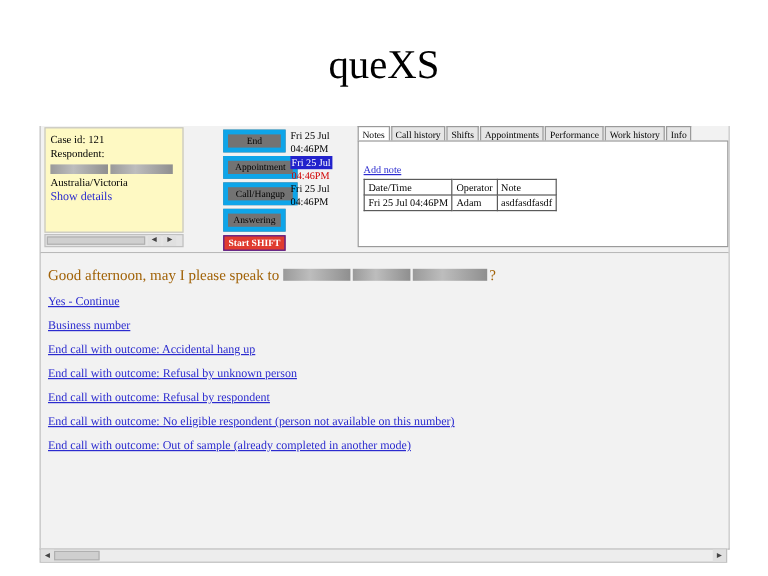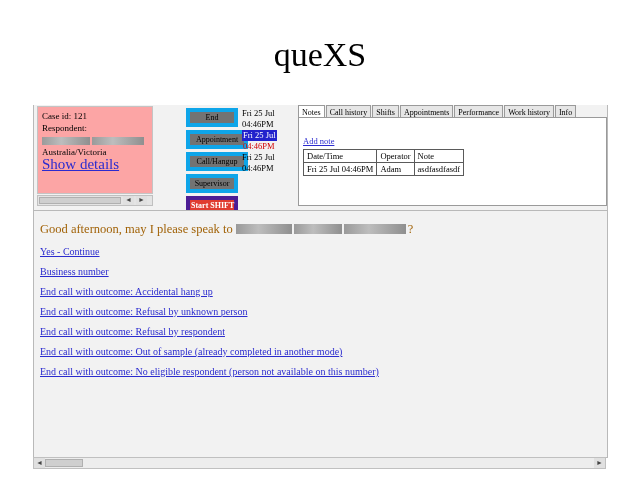--- a/index.html
+++ b/index.html
@@ -49,40 +49,39 @@
     height: 105px;
     background: #f2f2f2;
   }
   
   .case-box {
     position: absolute;
     left: 3px;
     top: 1px;
     width: 116px;
     height: 88px;
-    background: #fca5a5;
+    background: #fef9c3;
     border: 1px solid #c4c4c4;
     font-size: 9px;
     color: #000;
     padding: 3px 4px;
     box-sizing: border-box;
     line-height: 12px;
   }
   .case-box .line { white-space: nowrap; }
   .redact-bar {
     display: inline-block;
     height: 8px;
     background: linear-gradient(90deg,#9a9a9a 0%, #bdbdbd 40%, #8f8f8f 100%);
     vertical-align: middle;
     margin-right: 2px;
   }
   .case-link {
     color: #2b2bcf;
-    text-decoration: underline;
-    font-size: 15px;
+    font-size: 10px;
     cursor: pointer;
     text-align: center;
   }
   
   .hscroll {
     position: absolute;
     left: 3px;
     top: 90px;
     width: 116px;
     height: 11px;
@@ -134,21 +133,21 @@
     color: #000;
     cursor: pointer;
     box-sizing: border-box;
     padding: 0 1px;
     white-space: nowrap;
   }
   .act-btn.wide { width: 62px; }
   .act-btn.red {
     background: #e03b2f;
     color: #ffffff;
-    border: 4px solid #4c1d95;
+    border: 1px solid #4c1d95;
     font-weight: bold;
   }
   
   .dt-block {
     position: absolute;
     left: 208px;
     top: 3px;
     width: 44px;
     font-size: 8.5px;
     line-height: 11px;
@@ -332,21 +331,21 @@
       <div class="hscroll">
         <div class="thumb"></div>
         <div class="arrow left">◄</div>
         <div class="arrow right">►</div>
       </div>
 
       <div class="btn-col">
         <div class="act-btn">End</div>
         <div class="act-btn wide">Appointment</div>
         <div class="act-btn wide">Call/Hangup</div>
-        <div class="act-btn">Supervisor</div>
+        <div class="act-btn">Answering</div>
         <div class="act-btn red">Start SHIFT</div>
       </div>
 
       <div class="dt-block">
         <div>Fri 25 Jul</div>
         <div>04:46PM</div>
         <div><span class="hl-blue">Fri 25 Jul</span></div>
         <div><span class="hl-red">04:46PM</span></div>
         <div>Fri 25 Jul</div>
         <div>04:46PM</div>
@@ -382,22 +381,22 @@
       <div class="script-line">
         <span>Good afternoon, may I please speak to </span><span class="redact-bar big" style="width:56px;"></span><span class="redact-bar big" style="width:48px;"></span><span class="redact-bar big" style="width:62px;"></span><span>?</span>
       </div>
 
       <div class="answers">
         <span class="answer-link">Yes - Continue</span>
         <span class="answer-link">Business number</span>
         <span class="answer-link">End call with outcome: Accidental hang up</span>
         <span class="answer-link">End call with outcome: Refusal by unknown person</span>
         <span class="answer-link">End call with outcome: Refusal by respondent</span>
+        <span class="answer-link">End call with outcome: No eligible respondent (person not available on this number)</span>
         <span class="answer-link">End call with outcome: Out of sample (already completed in another mode)</span>
-        <span class="answer-link">End call with outcome: No eligible respondent (person not available on this number)</span>
       </div>
     </div>
   </div>
 
   <div class="bottom-scroll">
     <div class="arrow left">◄</div>
     <div class="thumb"></div>
     <div class="arrow right">►</div>
   </div>
 

